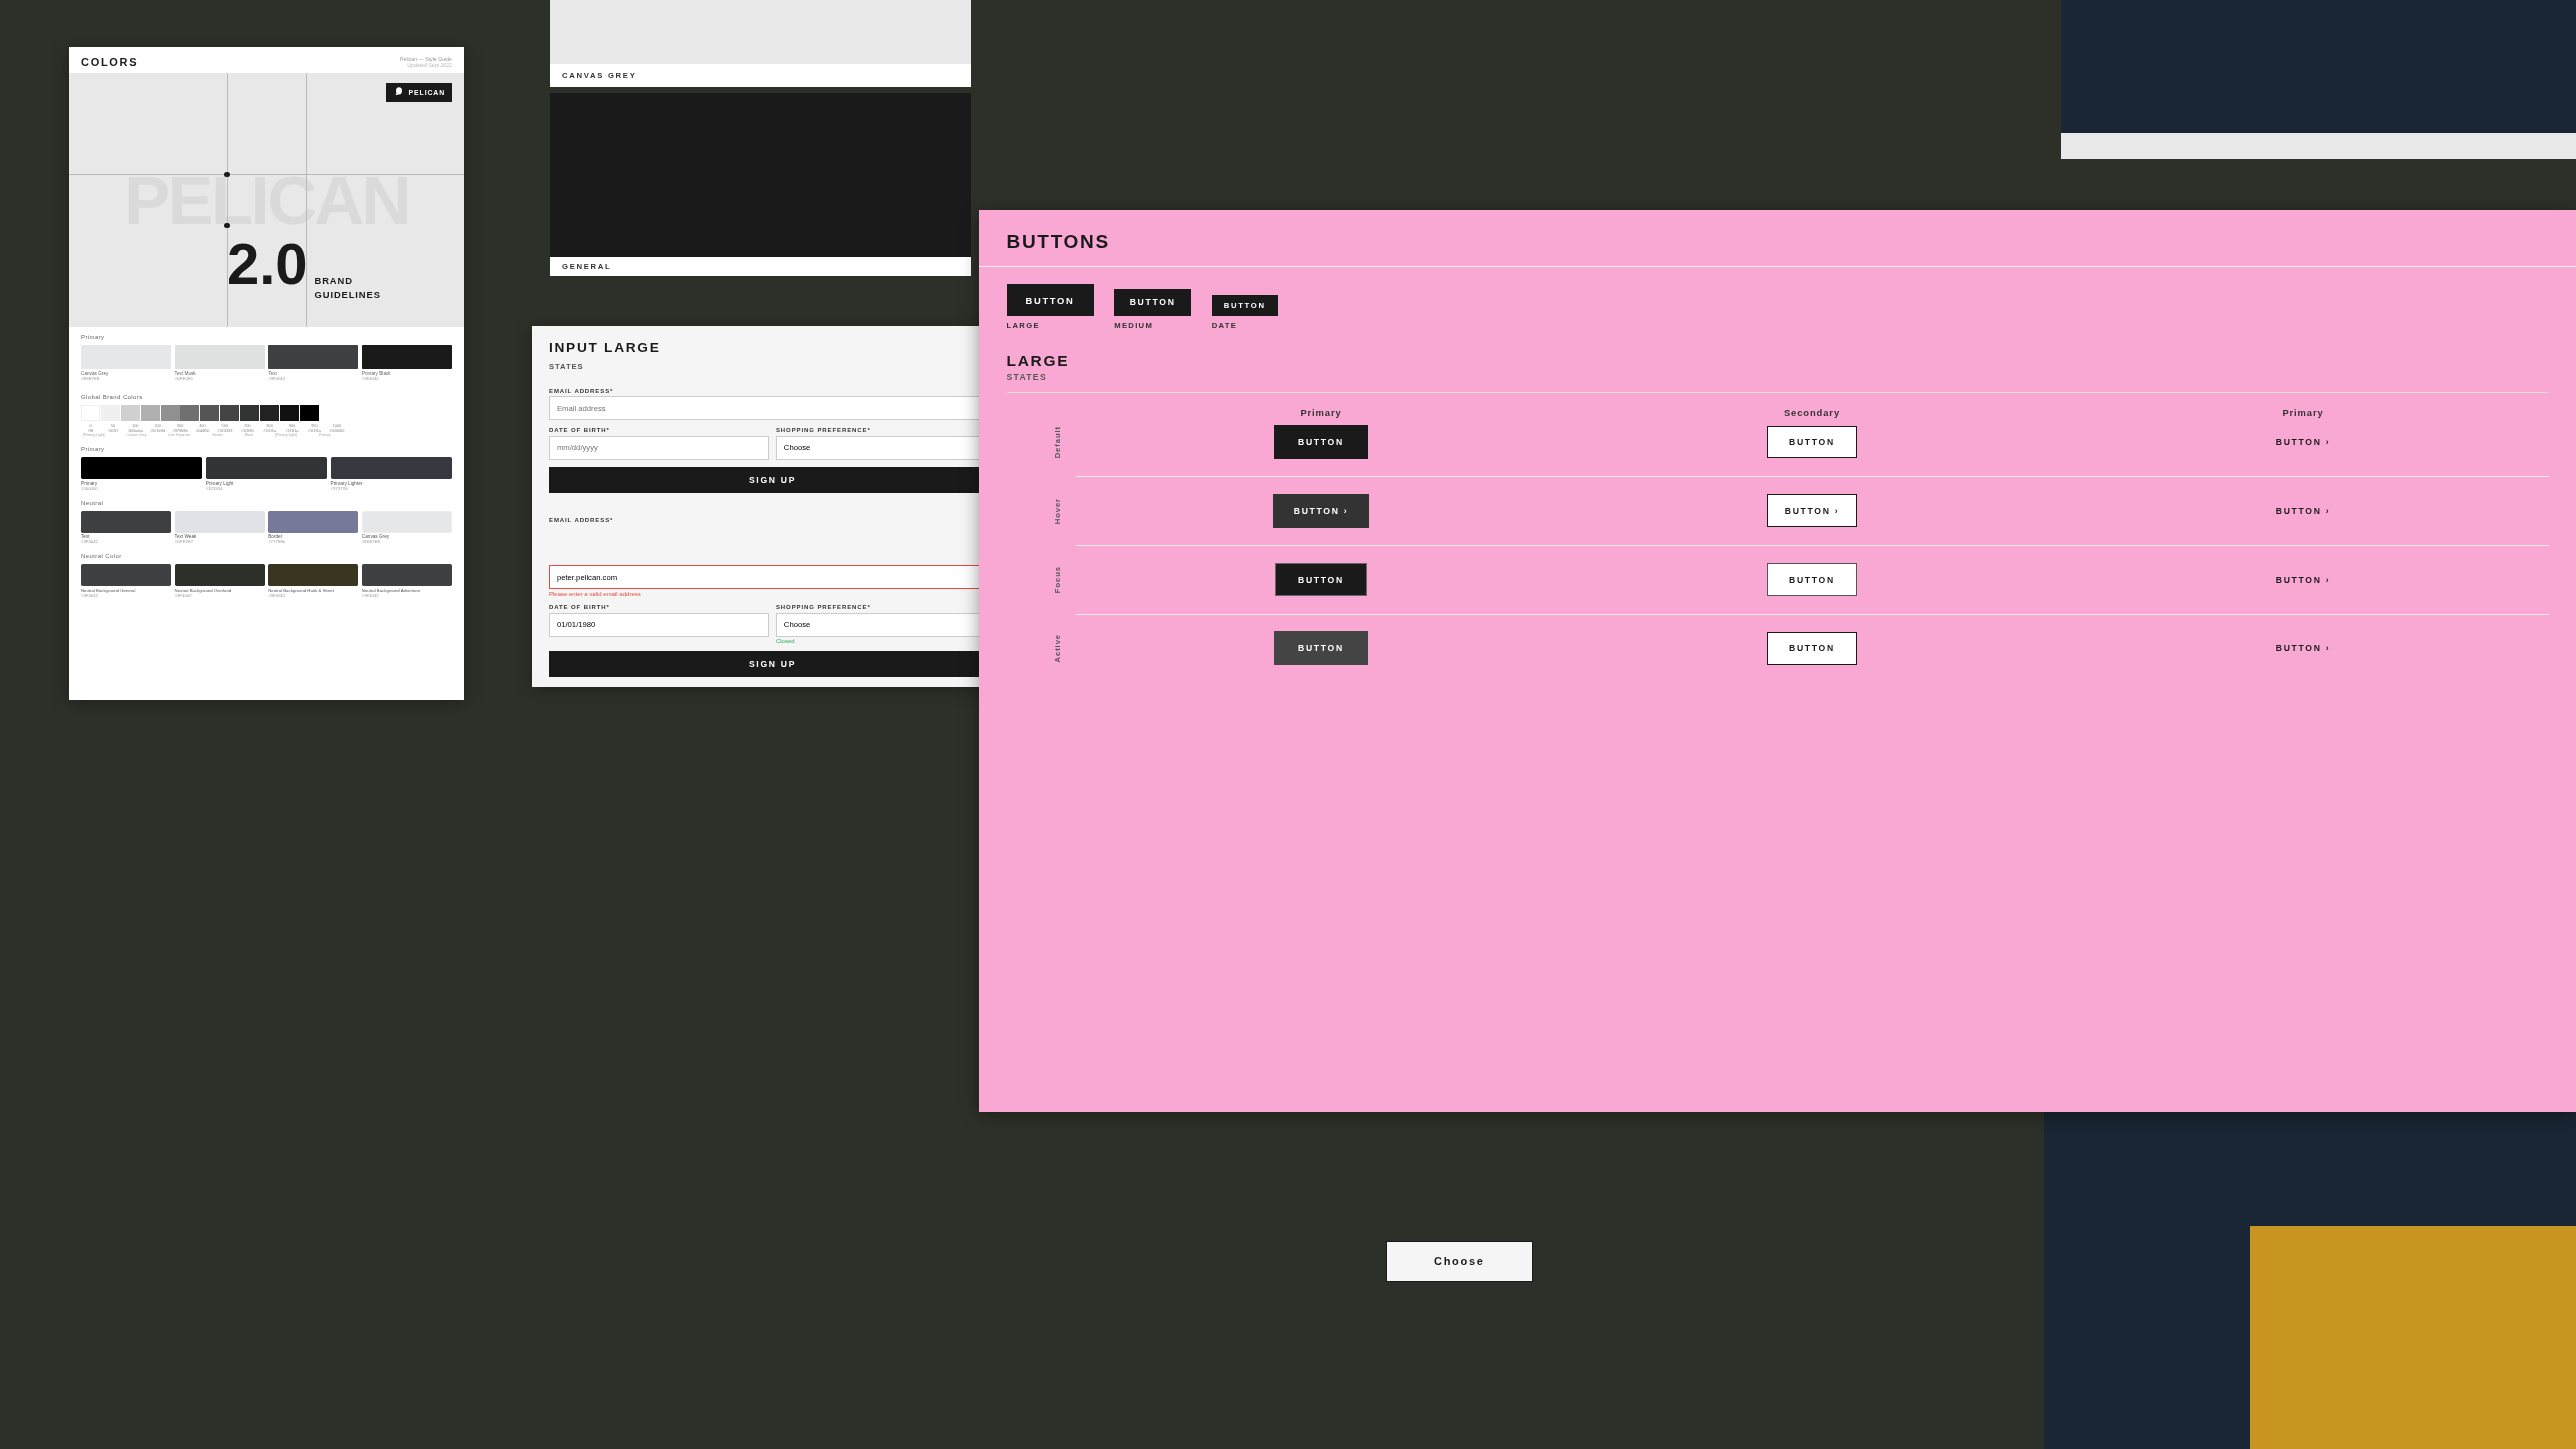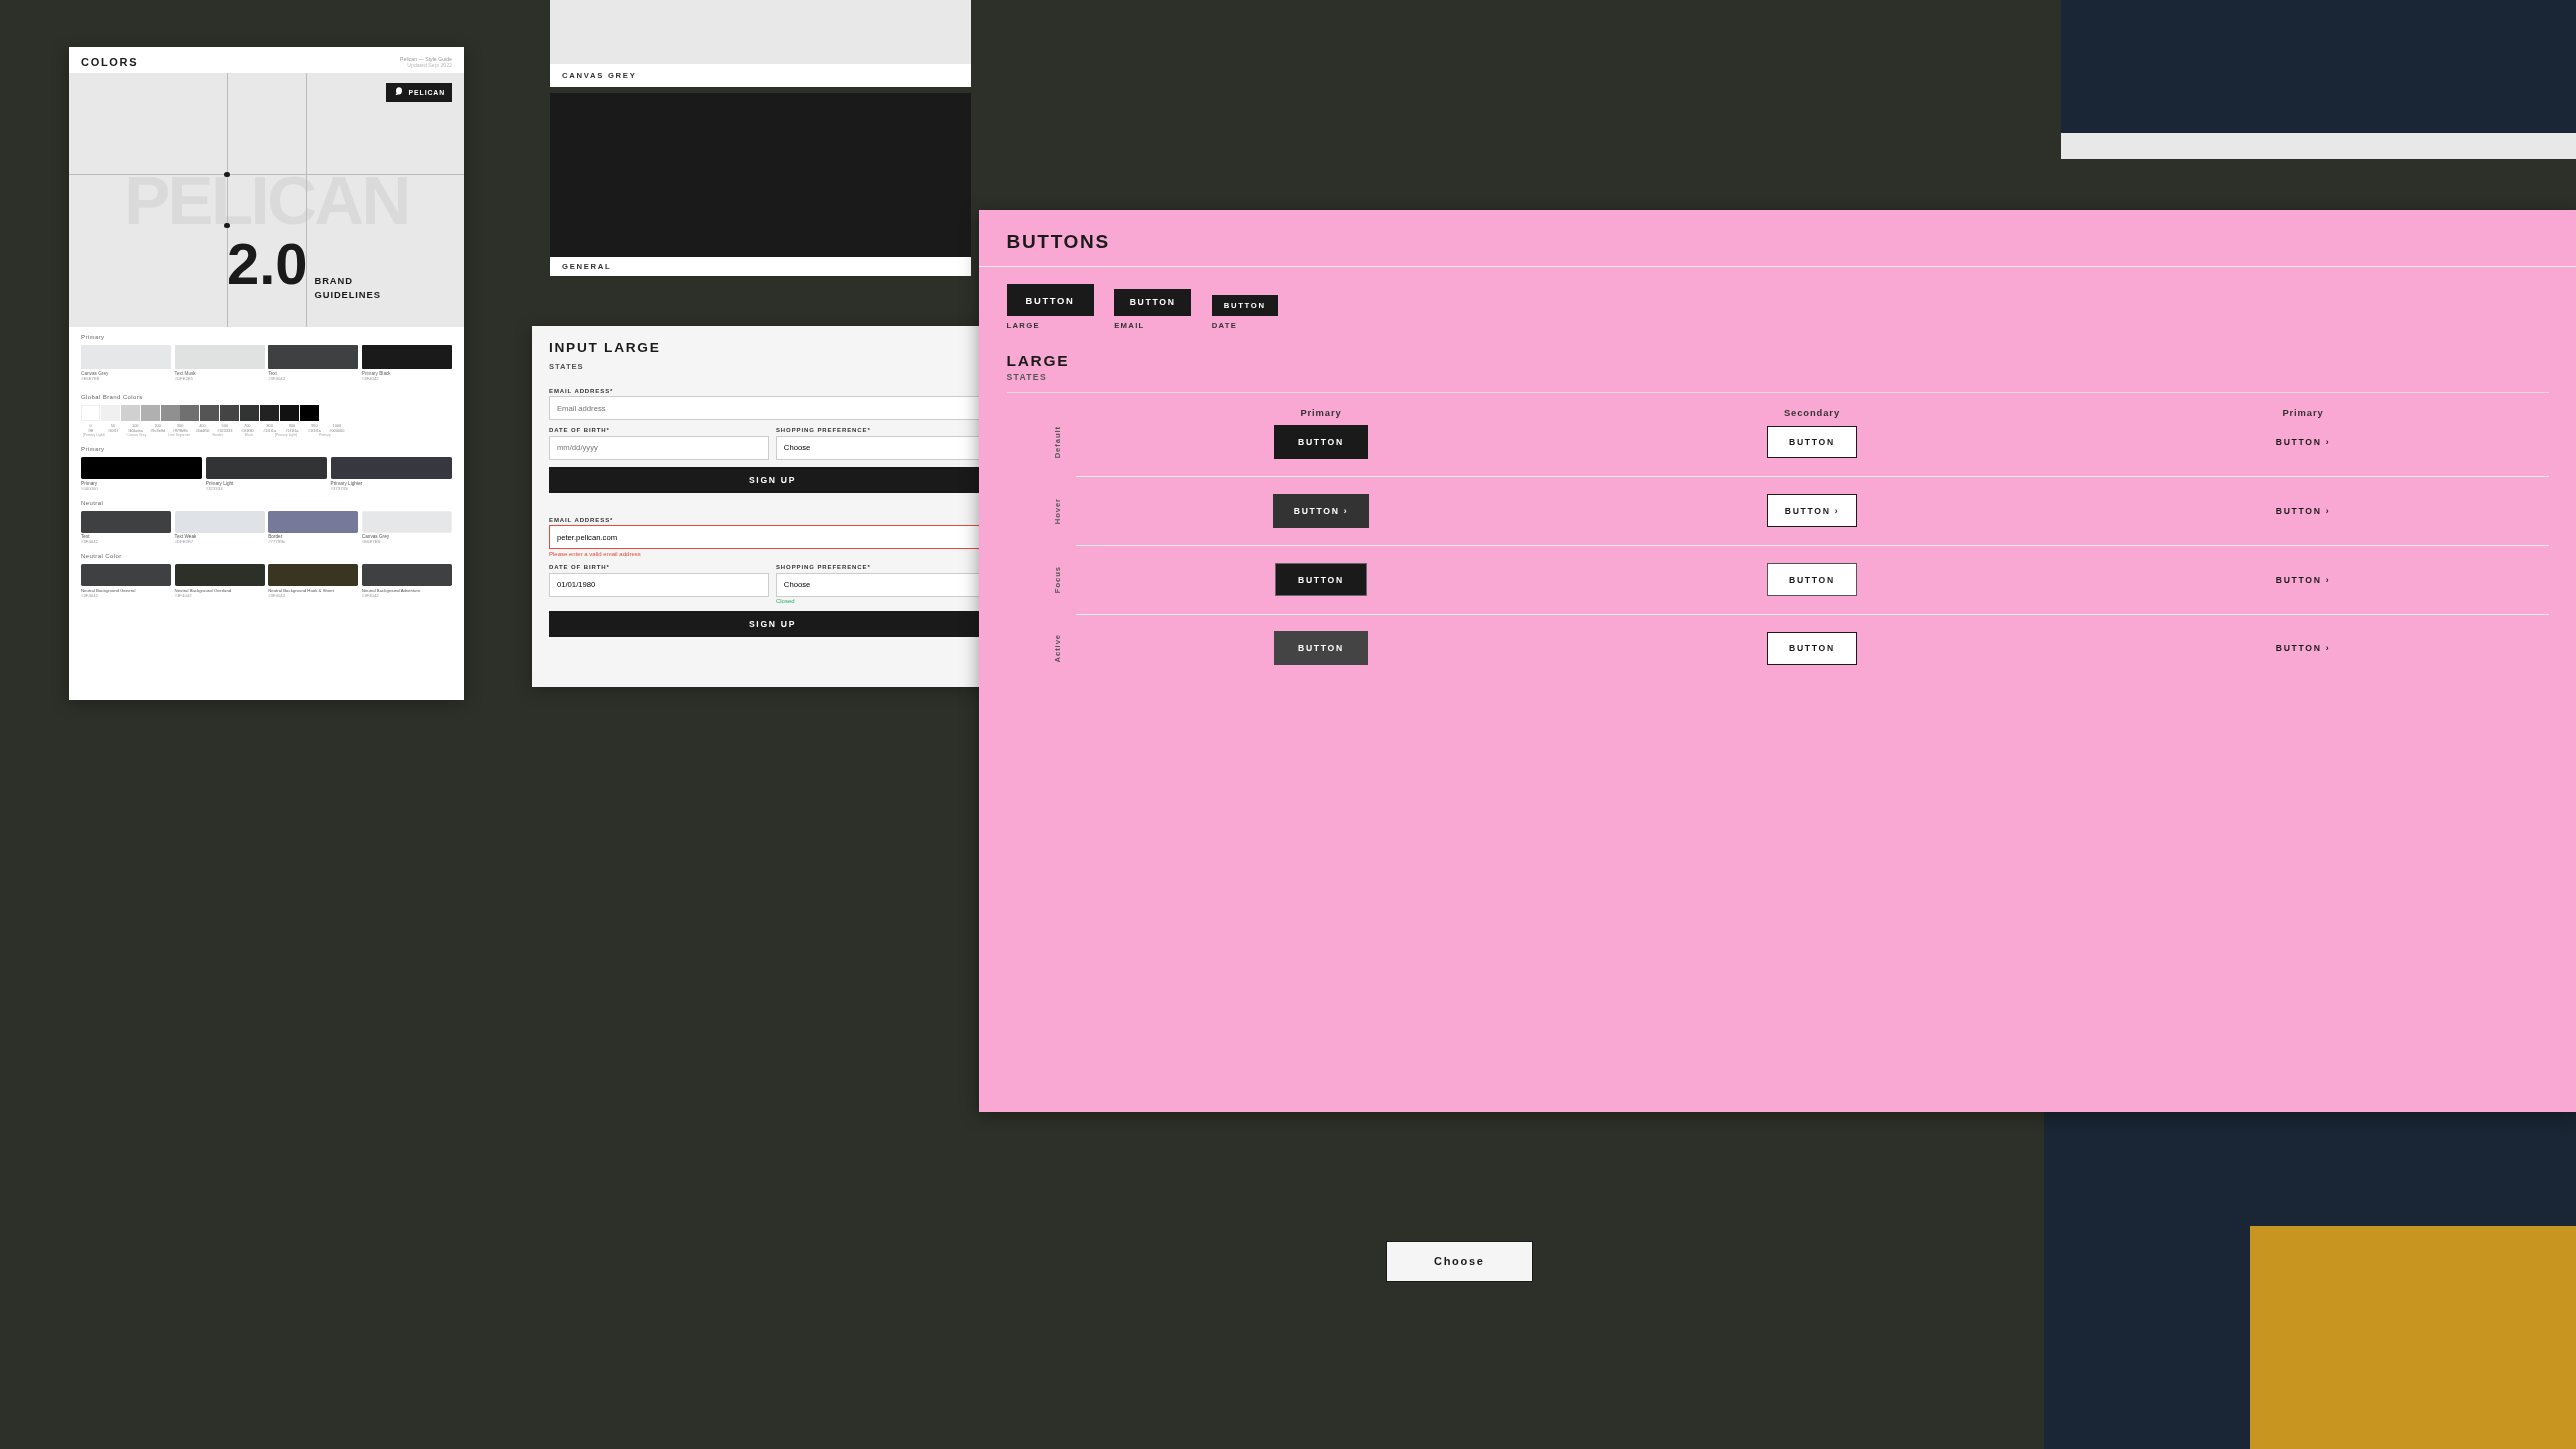--- a/index.html
+++ b/index.html
@@ -182,20 +182,21 @@
       width: 100%;
       height: 24px;
       border: 1.3px solid #ccc;
       padding: 0 6.9px;
       font-size: 7.7px;
       background: white;
       outline: none;
     }
     .if-input-error {
       border-color: #e74c3c;
+      margin-top: 40px;
     }
     .if-error-msg {
       font-size: 6px;
       color: #e74c3c;
       margin-top: 1.7px;
     }
     .if-two-col {
       display: flex;
       gap: 6.9px;
     }
@@ -745,21 +746,21 @@
     <div class="btn-panel-title">BUTTONS</div>
   </div>
 
   <div class="btn-sizes-row">
     <div class="btn-size-item">
       <button class="btn-large">BUTTON</button>
       <div class="btn-size-label">LARGE</div>
     </div>
     <div class="btn-size-item">
       <button class="btn-medium">BUTTON</button>
-      <div class="btn-size-label">EMAIL</div>
+      <div class="btn-size-label">MEDIUM</div>
     </div>
     <div class="btn-size-item">
       <button class="btn-small">BUTTON</button>
       <div class="btn-size-label">DATE</div>
     </div>
   </div>
 
   <div class="btn-states-section">
     <div class="btn-large-title">LARGE</div>
     <div class="btn-states-subtitle">STATES</div>

